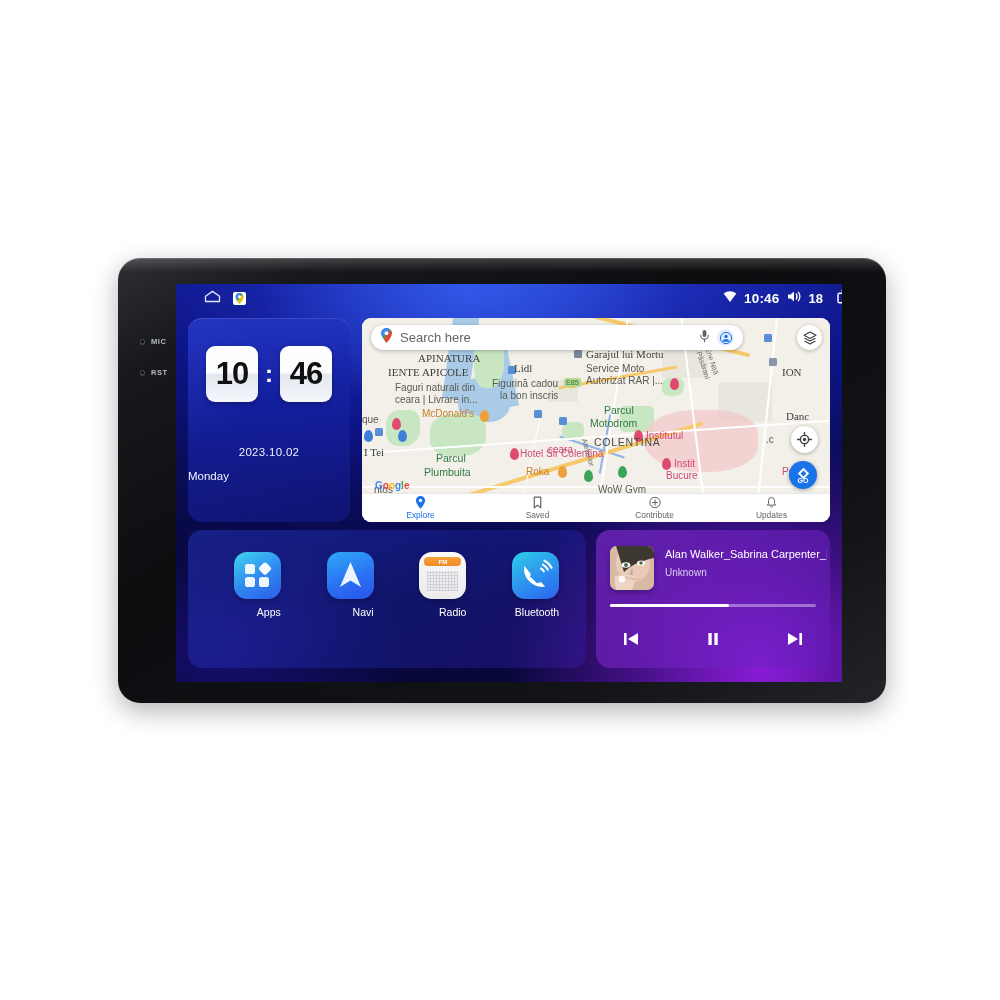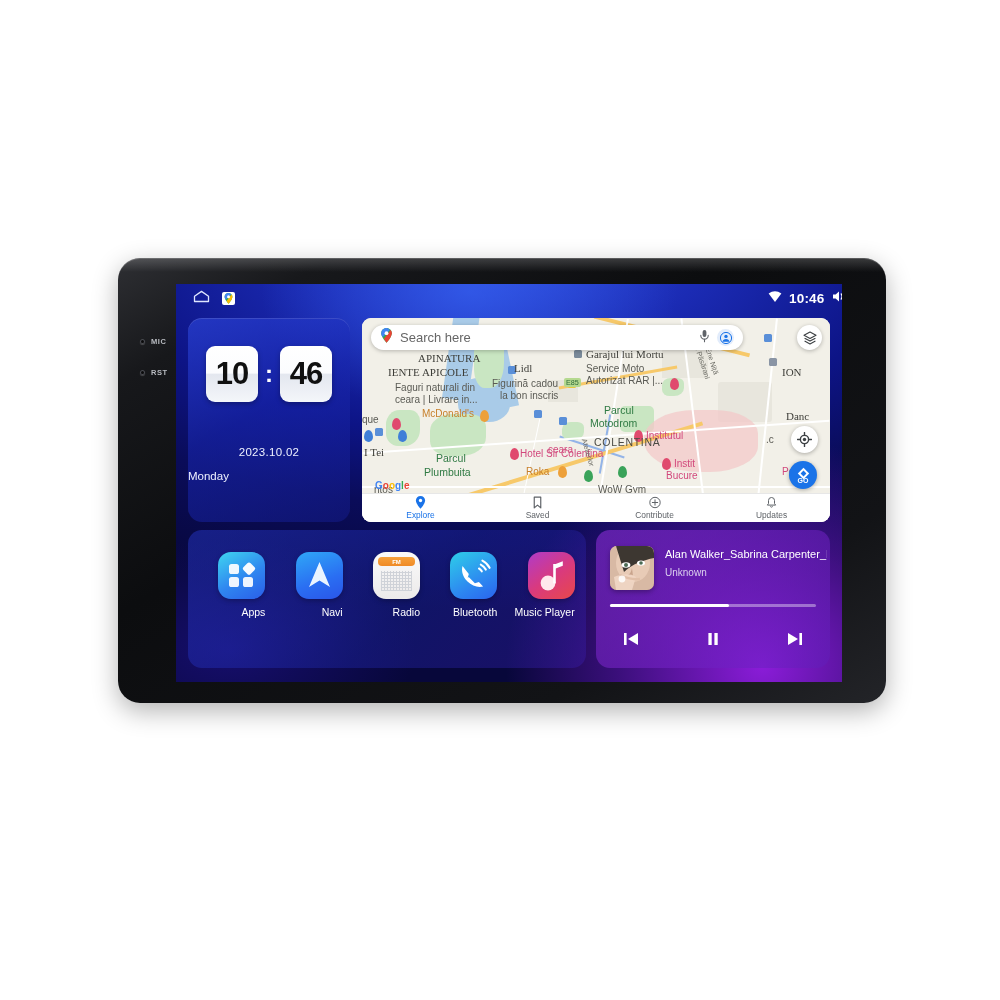--- a/index.html
+++ b/index.html
@@ -52,21 +52,21 @@
       radial-gradient(52% 78% at 88% 96%, rgba(150,30,230,.92) 0%, rgba(120,25,200,.45) 42%, rgba(0,0,0,0) 74%),
       radial-gradient(46% 46% at 44% 2%, rgba(60,110,255,.55) 0%, rgba(0,0,0,0) 68%),
       radial-gradient(40% 40% at 8% 92%, rgba(35,20,150,.55) 0%, rgba(0,0,0,0) 70%);
     pointer-events:none;
   }
   .layer{ position:absolute; z-index:3; }
 
   
   #statusbar{
     left:0; top:0; width:748px; height:28px;
-    display:flex; align-items:center; padding:0 0; z-index:6;margin-left:17px;
+    display:flex; align-items:center; padding:0 28px; z-index:6;
   }
   #sb-left{ display:flex; align-items:center; gap:12px; }
   #sb-right{ margin-left:auto; display:flex; align-items:center; gap:7px; color:#fff; }
   .sb-time{ font-size:13.5px; font-weight:bold; letter-spacing:.2px; }
   .sb-vol{ font-size:13px; font-weight:bold; }
   .maps-badge{
     width:13px;height:13px;border-radius:2px;background:#fff;
     display:flex;align-items:center;justify-content:center;
   }
 
@@ -509,30 +509,20 @@
           <svg width="47" height="47" viewBox="0 0 47 47">
             <path d="M13.5 14c-1.4 5 .4 11 5 15.6 4.6 4.6 10.6 6.4 15.6 5l-4.2-4.6-4 1.3-6.2-6.2-1 1 1.1-4.2z" fill="#fff" transform="translate(-1,0)"></path>
             <path d="M29 16.5a7.6 7.6 0 0 1 2.8 2.8" fill="none" stroke="#fff" stroke-width="2.1" stroke-linecap="round"></path>
             <path d="M30.8 12.6a12 12 0 0 1 5 5" fill="none" stroke="#fff" stroke-width="2.1" stroke-linecap="round"></path>
             <path d="M32.4 8.6a16.3 16.3 0 0 1 7.2 7.2" fill="none" stroke="#fff" stroke-width="2.1" stroke-linecap="round"></path>
           </svg>
         </div>
         <span class="app-lb">Bluetooth</span>
       </div>
 
-      <div class="app">
-        <div class="app-ic ic-music">
-          <svg width="47" height="47" viewBox="0 0 47 47">
-            <circle cx="20" cy="31" r="7.4" fill="#ffe8ec"></circle>
-            <path d="M26.4 31V12.4l8.4-3.2v4.6l-8.4 3.2" fill="#fff"></path>
-            <rect x="25.2" y="12" width="2.6" height="19.4" fill="#fff"></rect>
-          </svg>
-        </div>
-        <span class="app-lb">Music Player</span>
-      </div>
     </div>
 
     <div class="layer" id="music-card">
       <div id="mu-top">
         <div id="album-art">
           <svg width="44" height="44" viewBox="0 0 44 44">
             <rect width="44" height="44" fill="#d8b9a4"></rect>
             <ellipse cx="23" cy="17" rx="17" ry="19" fill="#e8cbb6"></ellipse>
             <path d="M6 0h38v12c-10 2-22 6-30 14L6 0z" fill="#3d3731"></path>
             <ellipse cx="16" cy="19" rx="4.4" ry="2.8" fill="#fff"></ellipse>

